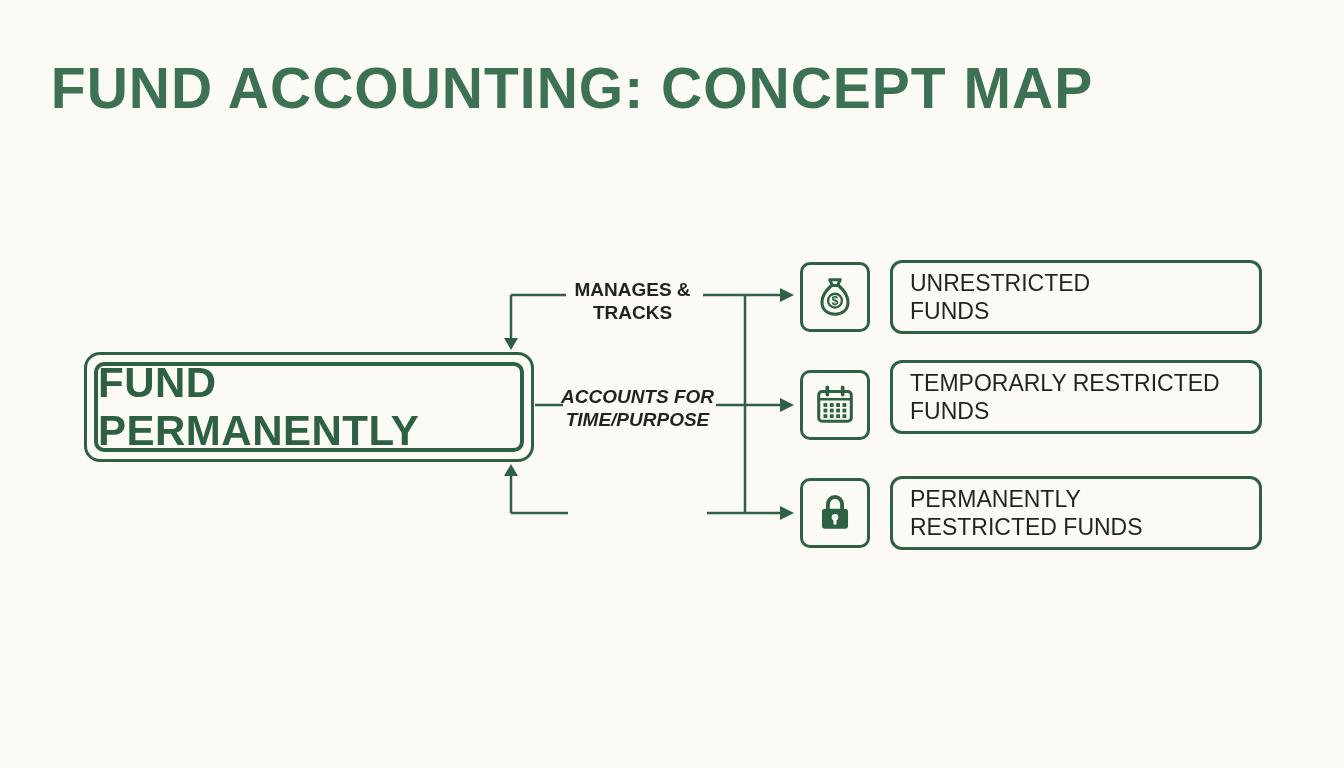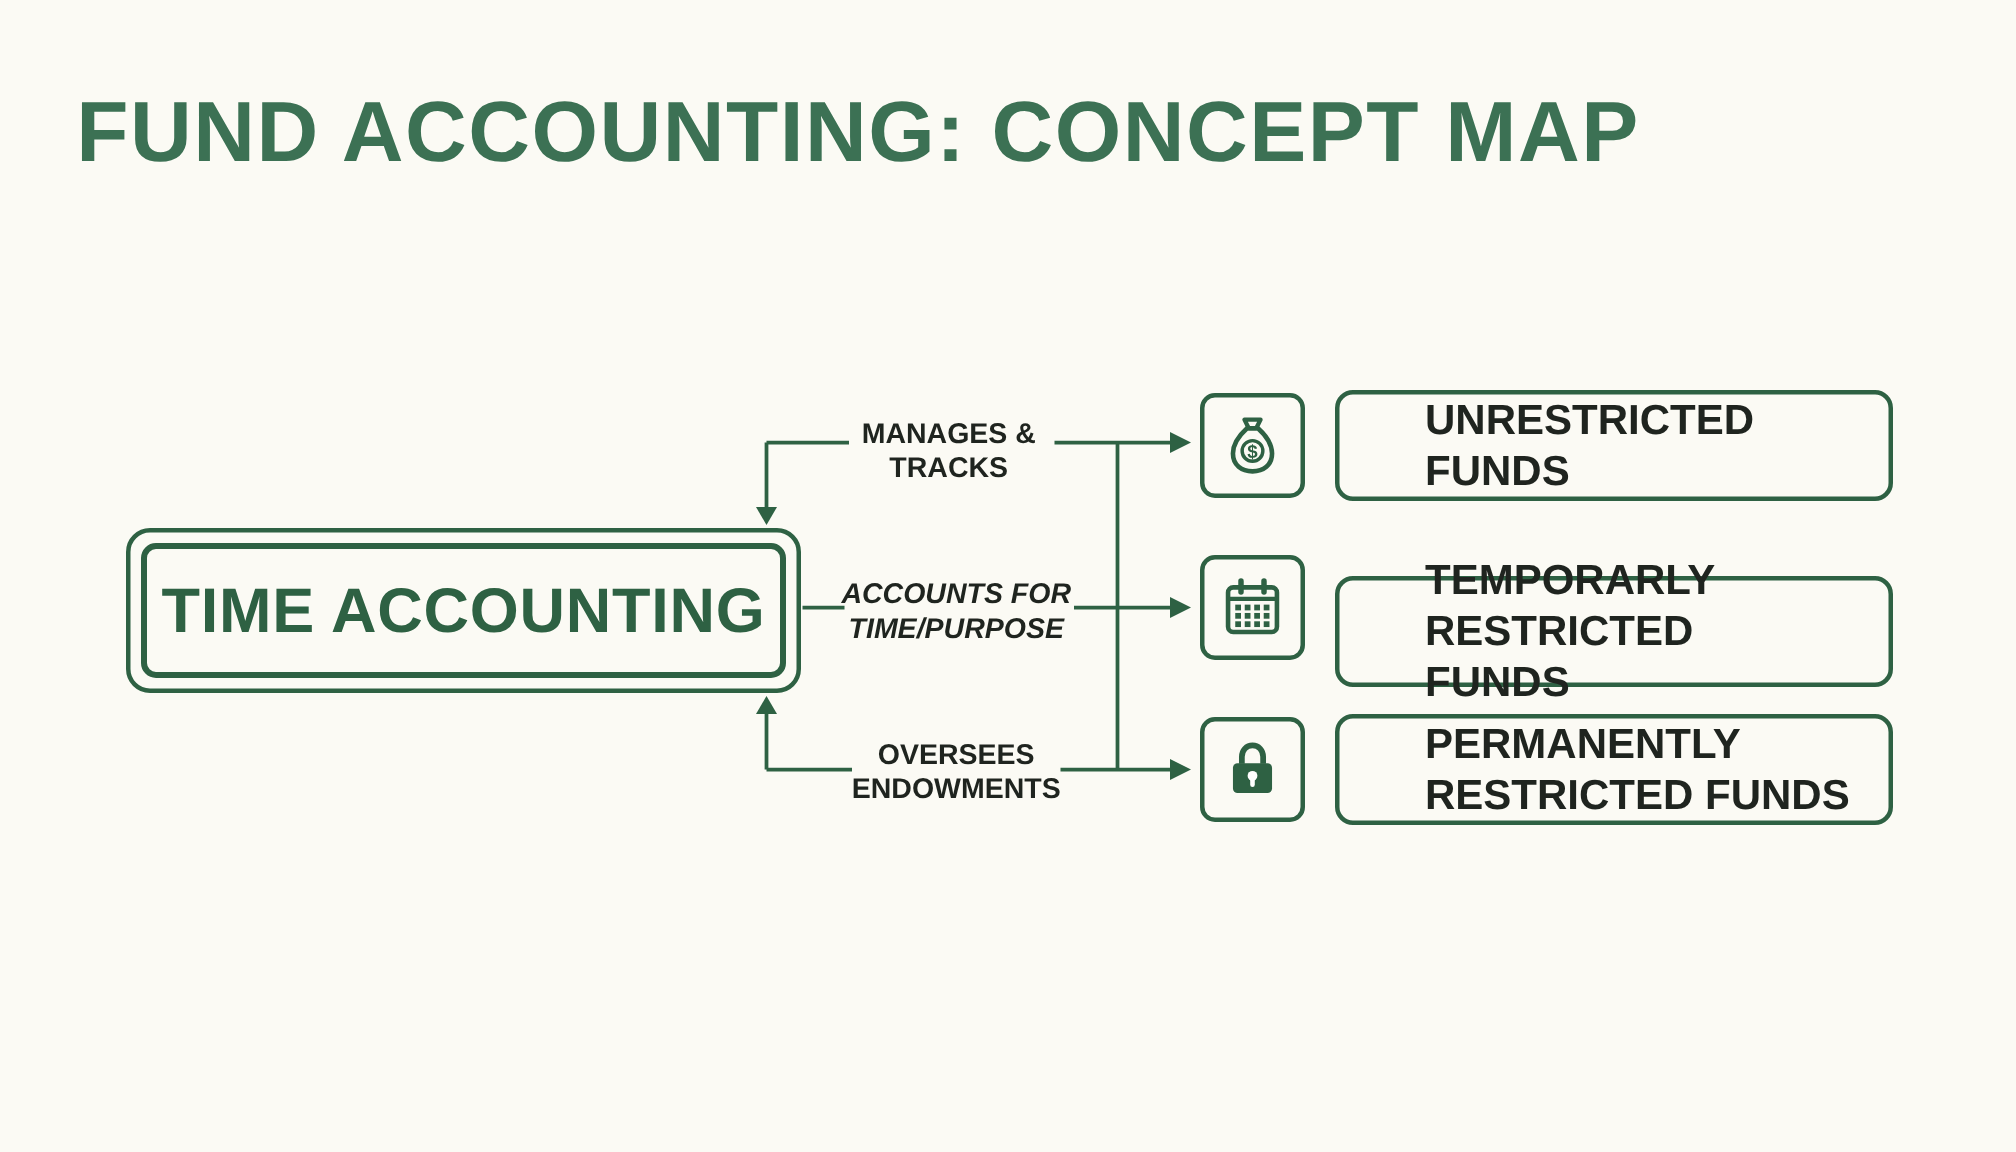--- a/index.html
+++ b/index.html
@@ -60,26 +60,25 @@
   }
   .i1 { top:262px; } .i2 { top:370px; } .i3 { top:478px; }
 
   .node-box {
     position:absolute; left:890px; width:372px; height:74px;
     border:3px solid var(--accent, #2e6143);
     border-radius:12px;
     display:flex; align-items:center;
     padding-left:17px;
   }
-  .n1 { top:260px; } .n2 { top:384px; } .n3 { top:476px; }
+  .n1 { top:260px; } .n2 { top:360px; } .n3 { top:476px; }
   .node-box span {
-    font-size:28px; font-weight:700; line-height:1.22;
+    font-size:23px; font-weight:400; line-height:1.22;
     color:var(--text, #1f241f);
     white-space:pre-line;
-    margin-left:40px;
   }
 </style>
 </head>
 <body>
 
 <div class="canvas">
 
   <h1 class="title">FUND ACCOUNTING: CONCEPT MAP</h1>
 
   <svg class="connectors" viewBox="0 0 1344 768" xmlns="http://www.w3.org/2000/svg">
@@ -93,30 +92,28 @@
 
     <polygon points="504,476 518,476 511,464" fill="currentColor"></polygon>
 
     <polygon points="780,288 780,302 794,295" fill="currentColor"></polygon>
     <polygon points="780,398 780,412 794,405" fill="currentColor"></polygon>
     <polygon points="780,506 780,520 794,513" fill="currentColor"></polygon>
   </svg>
 
   <div class="root-box">
     <div class="root-inner">
-      <span>TIME ACCOUNTING</span>
+      <span>FUND PERMANENTLY</span>
     </div>
   </div>
 
   <div class="edge-label e1">MANAGES &amp;
 TRACKS</div>
   <div class="edge-label e2">ACCOUNTS FOR
 TIME/PURPOSE</div>
-  <div class="edge-label e3">OVERSEES
-ENDOWMENTS</div>
 
   <div class="icon-box i1">
     <svg viewBox="0 0 24 24" width="46" height="46" xmlns="http://www.w3.org/2000/svg">
       <path d="M9.2 3 h5.6 l-1.5 3 h-2.6 Z" fill="none" stroke="currentColor" stroke-width="1.5" stroke-linejoin="round"></path>
       <path d="M10.1 6 C 7 8.8 5.2 11.6 5.2 14.8 C 5.2 18.8 8.2 21 12 21 C 15.8 21 18.8 18.8 18.8 14.8 C 18.8 11.6 17 8.8 13.9 6 Z" fill="none" stroke="currentColor" stroke-width="1.6" stroke-linejoin="round"></path>
       <circle cx="12" cy="13.9" r="3.6" fill="none" stroke="currentColor" stroke-width="1.2"></circle>
       <text x="12" y="16.2" text-anchor="middle" font-size="6.5" font-weight="bold" fill="currentColor" font-family="Liberation Sans, sans-serif">$</text>
     </svg>
   </div>
 

